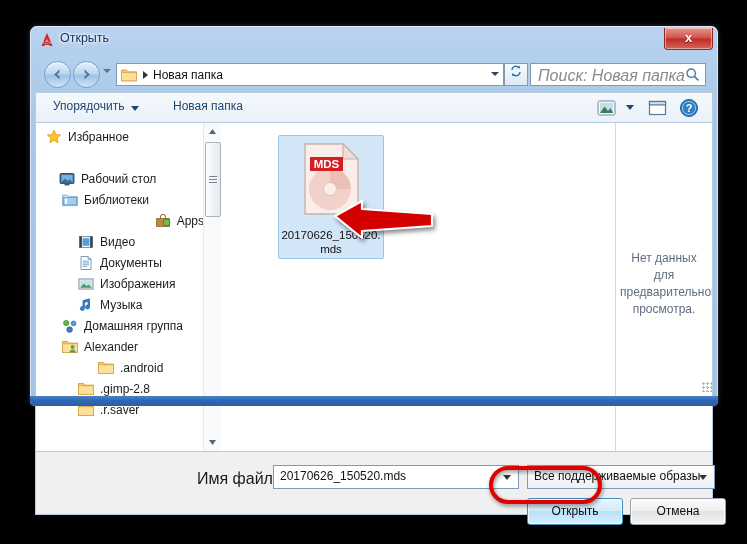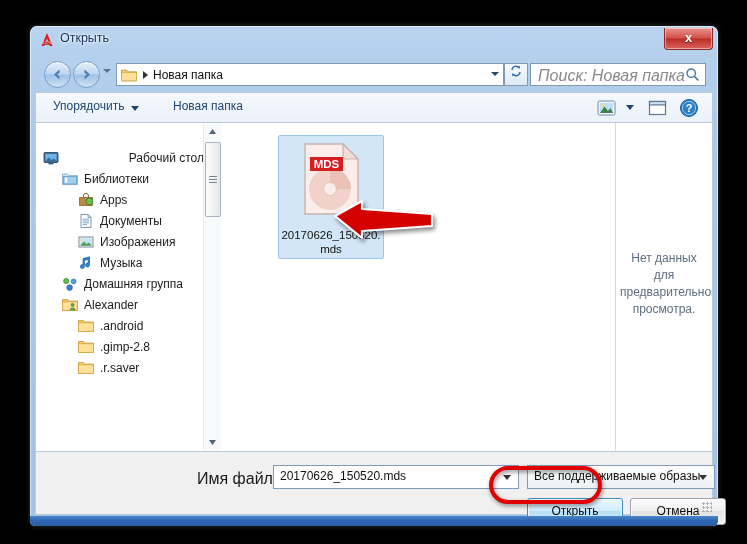--- a/index.html
+++ b/index.html
@@ -8,21 +8,21 @@
     background: #000;
     font-family: "Liberation Sans", sans-serif;
     overflow: hidden;
   }
   #root { position: relative; width: 747px; height: 544px; }
 
   
   .window {
     position: absolute;
     left: 30px; top: 26px;
-    width: 688px; height: 500px;
+    width: 688px; height: 380px;
     border-radius: 7px 7px 5px 5px;
     background: linear-gradient(to bottom, #b9d3ef 0%, #a9c7e8 26%, #a3c2e6 100%);
     box-shadow: 0 0 5px rgba(255,255,255,0.20);
     box-sizing: border-box;
     padding: 0;
   }
   .window::after{
     content:"";
     position:absolute; left:0; right:0; bottom:0; height:10px;
     border-radius:0 0 5px 5px;
@@ -409,45 +409,60 @@
         <circle cx="10" cy="10" r="8.5" fill="#2f7fc4" stroke="#1a5b94" stroke-width="1"></circle>
         <circle cx="10" cy="10" r="6.6" fill="none" stroke="#9fd3f2" stroke-width="0.9"></circle>
         <text x="10" y="14.4" font-size="11" font-weight="bold" fill="#ffffff" text-anchor="middle" font-family="Liberation Sans, sans-serif">?</text>
       </svg>
     </div>
 
     <div class="content">
 
       <div class="sidebar">
         <div id="tree" style="position:absolute;left:0;top:3px;right:17px;">
+            <div class="tree-item" style="padding-left: 10px;">
+              <span class="ticon"><svg width="16" height="16" viewBox="0 0 16 16">
+                  <path d="M8 1.2 L9.9 5.6 L14.6 6 L11 9.1 L12.1 13.8 L8 11.2 L3.9 13.8 L5 9.1 L1.4 6 L6.1 5.6 Z" fill="#ffc522" stroke="#d79a12" stroke-width="0.8"></path>
+                </svg></span>
+              <span>Избранное</span>
+            </div>
             <div class="tree-item" style="padding-left: 10px;"></div>
-            <div class="tree-item" style="padding-left: 7px; justify-content: space-between;">
+            <div class="tree-item" style="padding-left: 23px;">
               <span class="ticon"><svg width="16" height="16" viewBox="0 0 16 16">
                   <rect x="1" y="2.5" width="14" height="10" rx="1" fill="#4a6b8a" stroke="#2c4a66" stroke-width="0.9"></rect>
                   <rect x="2.4" y="4" width="11.2" height="7" fill="#6fb4e8"></rect>
                   <path d="M2.4 11 L6 7.5 L8.6 10 L10.6 8.4 L13.6 11 Z" fill="#2f6da6"></path>
                   <rect x="5.5" y="12.8" width="5" height="1.6" fill="#3c5a77"></rect>
                 </svg></span>
               <span>Рабочий стол</span>
             </div>
             <div class="tree-item" style="padding-left: 26px;">
               <span class="ticon"><svg width="16" height="16" viewBox="0 0 16 16">
                   <path d="M0.5 3 h5 l1.4 1.6 h8.6 v9 h-15 z" fill="#cfe4f3" stroke="#7fa7c6" stroke-width="0.8"></path>
                   <rect x="1.5" y="5.4" width="13" height="7.6" fill="#9fd0ef" stroke="#5d93ba" stroke-width="0.7"></rect>
                   <rect x="3" y="6.6" width="2.2" height="5.2" fill="#f3fafe"></rect>
                 </svg></span>
               <span>Библиотеки</span>
             </div>
-            <div class="tree-item" style="padding-left: 42px;">
+            <div class="tree-item" style="padding-left: 42px; justify-content: flex-end;">
               <span class="ticon"><svg width="16" height="16" viewBox="0 0 16 16">
                   <path d="M1.5 5.5 h13 v8 h-13 z" fill="#b98b3e" stroke="#8a6428" stroke-width="0.8"></path>
                   <path d="M5.5 5.5 v-1.6 a2.5 2.5 0 0 1 5 0 v1.6" stroke="#8a6428" stroke-width="1" fill="none"></path>
                   <circle cx="11.5" cy="9.5" r="3.4" fill="#6fc04a" stroke="#3e7a29" stroke-width="0.8"></circle>
                 </svg></span>
               <span>Apps</span>
+            </div>
+            <div class="tree-item" style="padding-left: 42px;">
+              <span class="ticon"><svg width="16" height="16" viewBox="0 0 16 16">
+                  <rect x="1.5" y="2.5" width="13" height="11" fill="#f2f5f8" stroke="#6d7b88" stroke-width="0.8"></rect>
+                  <rect x="1.5" y="2.5" width="2.4" height="11" fill="#39424c"></rect>
+                  <rect x="12.1" y="2.5" width="2.4" height="11" fill="#39424c"></rect>
+                  <rect x="4.6" y="4.2" width="6.8" height="7.6" fill="#4aa3e0"></rect>
+                </svg></span>
+              <span>Видео</span>
             </div>
             <div class="tree-item" style="padding-left: 42px;">
               <span class="ticon"><svg width="16" height="16" viewBox="0 0 16 16">
                   <path d="M3 1.5 h7 l3 3 v10 h-10 z" fill="#ffffff" stroke="#6d8fa8" stroke-width="0.9"></path>
                   <path d="M10 1.5 l3 3 h-3 z" fill="#d9e7f1" stroke="#6d8fa8" stroke-width="0.7"></path>
                   <g stroke="#5b93c0" stroke-width="0.8">
                     <line x1="4.6" y1="6.2" x2="11" y2="6.2"></line>
                     <line x1="4.6" y1="8" x2="11" y2="8"></line>
                     <line x1="4.6" y1="9.8" x2="11" y2="9.8"></line>
                     <line x1="4.6" y1="11.6" x2="9" y2="11.6"></line>
@@ -480,21 +495,21 @@
             </div>
             <div class="tree-item" style="padding-left: 26px;">
               <span class="ticon"><svg width="16" height="16" viewBox="0 0 16 16">
                   <path d="M0.5 2.5 h5 l1.4 1.6 h8.6 v9.4 h-15 z" fill="#f4c96b" stroke="#c79a36" stroke-width="0.8"></path>
                   <path d="M0.5 4.8 h15 v8.7 h-15 z" fill="#ffe09a" stroke="#c79a36" stroke-width="0.6"></path>
                   <circle cx="10.6" cy="8" r="2" fill="#6a9a4a"></circle>
                   <path d="M7.6 13.4 a3 3 0 0 1 6 0 z" fill="#6a9a4a"></path>
                 </svg></span>
               <span>Alexander</span>
             </div>
-            <div class="tree-item" style="padding-left: 42px;">
+            <div class="tree-item" style="padding-left: 62px;">
               <span class="ticon"><svg width="16" height="16" viewBox="0 0 16 16">
                   <path d="M0.5 2.5 h5 l1.4 1.6 h8.6 v9.4 h-15 z" fill="#f4c96b" stroke="#c79a36" stroke-width="0.8"></path>
                   <path d="M0.5 4.8 h15 v8.7 h-15 z" fill="#ffe09a" stroke="#c79a36" stroke-width="0.6"></path>
                 </svg></span>
               <span>.android</span>
             </div>
             <div class="tree-item" style="padding-left: 42px; text-align: right;">
               <span class="ticon"><svg width="16" height="16" viewBox="0 0 16 16">
                   <path d="M0.5 2.5 h5 l1.4 1.6 h8.6 v9.4 h-15 z" fill="#f4c96b" stroke="#c79a36" stroke-width="0.8"></path>
                   <path d="M0.5 4.8 h15 v8.7 h-15 z" fill="#ffe09a" stroke="#c79a36" stroke-width="0.6"></path>

